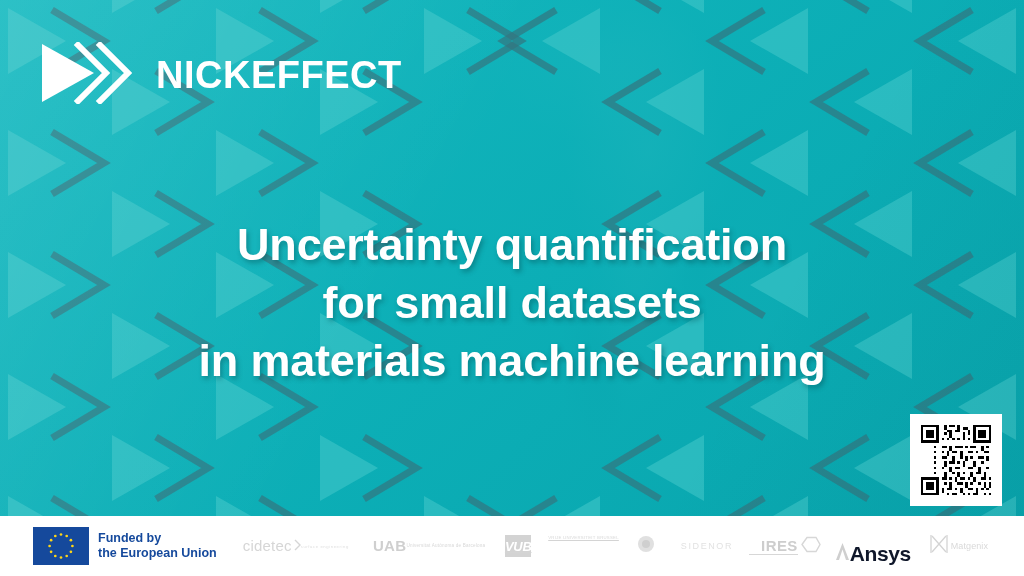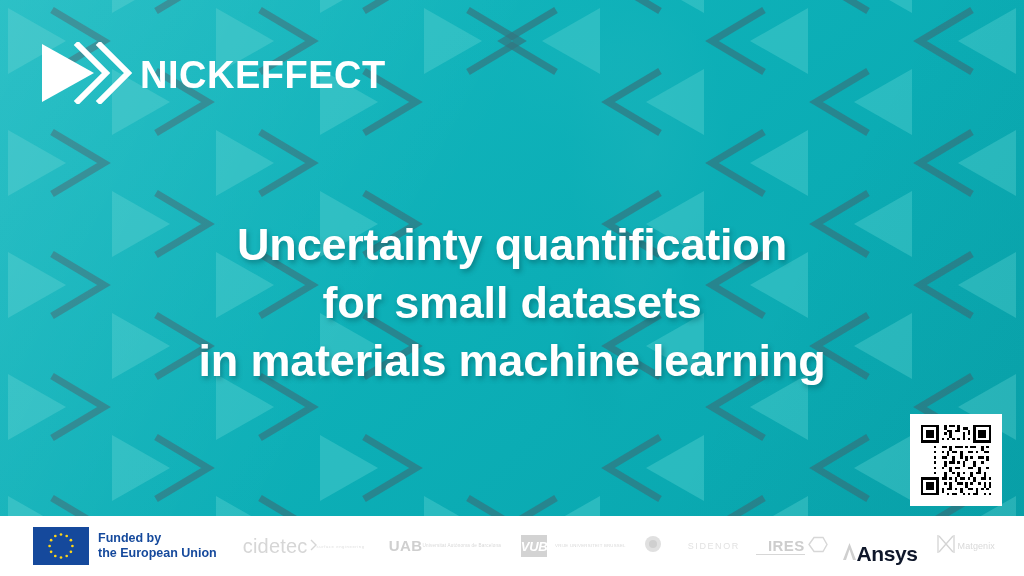--- a/index.html
+++ b/index.html
@@ -50,21 +50,21 @@
   }
   .pattern-layer svg { display: block; }
 
   
   .logo {
     position: absolute;
     left: 38px;
     top: 42px;
     display: flex;
     align-items: center;
-    gap: 8px;
+    gap: 24px;
   }
   .logo-mark { display: block; }
   .logo-word {
     color: #ffffff;
     font-size: 38px;
     font-weight: bold;
     letter-spacing: .5px;
     line-height: 1;
     white-space: nowrap;
   }
@@ -147,21 +147,21 @@
   .plogo {
     display: flex;
     align-items: center;
     justify-content: center;
     flex: none;
     color: #d4d4d4;
   }
 
   .p-cidetec { margin-left: 6px; text-align: center; }
   .p-cidetec .w {
-    font-size: 20px;
+    font-size: 15px;
     color: #d6d6d6;
     letter-spacing: .2px;
     line-height: 16px;
     white-space: nowrap;
   }
   .p-cidetec .sub {
     font-size: 4.2px;
     color: #dedede;
     letter-spacing: .6px;
     line-height: 7px;
@@ -177,21 +177,21 @@
     line-height: 16px;
   }
   .p-uab .sub {
     font-size: 4.6px;
     color: #d8d8d8;
     line-height: 6.4px;
     letter-spacing: .2px;
     white-space: nowrap;
   }
 
-  .p-vub { margin-left: 20px; display: flex; align-items: center; gap: 8px; }
+  .p-vub { margin-left: 20px; display: flex; align-items: flex-start; gap: 17px; text-decoration: underline; }
   .p-vub .badge {
     background: #d3d3d3;
     color: #ffffff;
     font-size: 13px;
     font-weight: bold;
     font-style: italic;
     width: 26px;
     height: 22px;
     display: flex;
     align-items: center;

